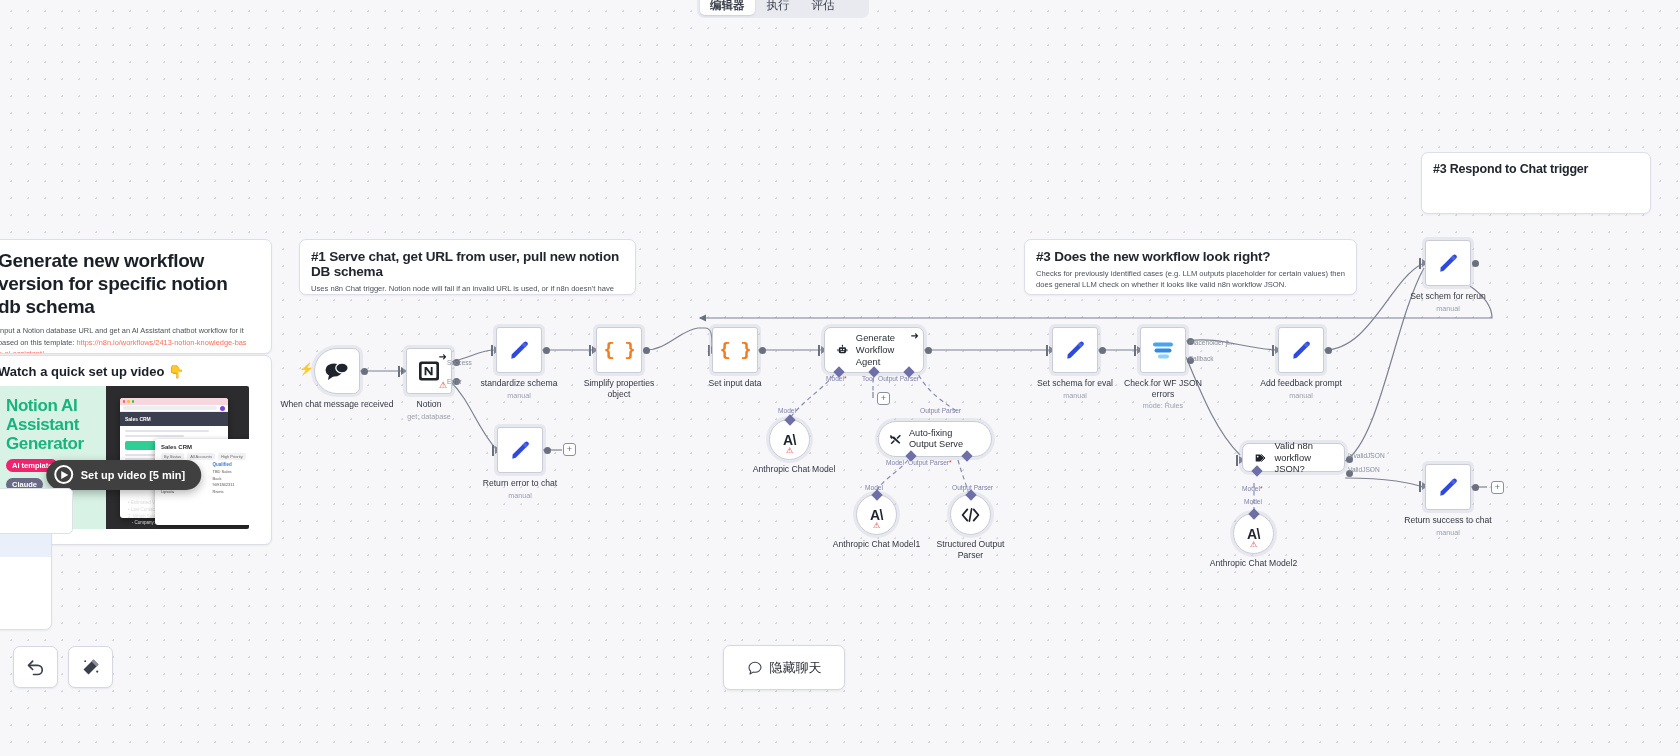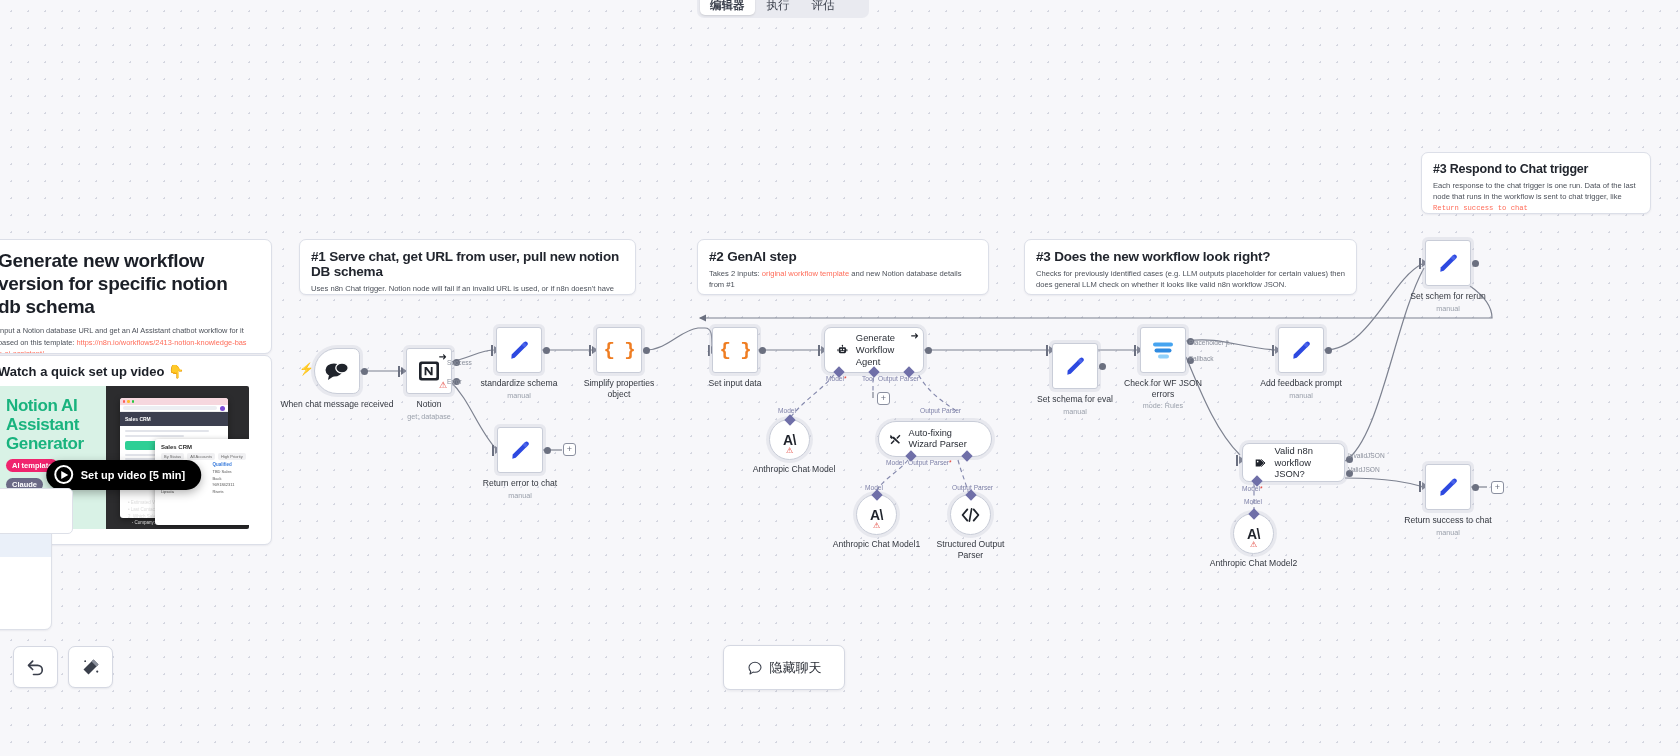--- a/index.html
+++ b/index.html
@@ -81,21 +81,21 @@
   .mc-row{display:flex;gap:3px;margin-bottom:2px;}
   .mc-chip{font-size:4px;color:#6a6a6a;background:#f1f1f3;border-radius:2px;padding:1px 3px;}
   .mc-col{flex:1;}
   .mc-hdr{font-size:4.5px;font-weight:700;color:#e08a2a;margin-bottom:2px;}
   .mc-hdr.blue{color:#3b7ddd;}
   .mc-item{font-size:4px;color:#555;margin-bottom:1.5px;}
   .mini-list{position:absolute;left:22px;bottom:2px;width:96px;font-size:4.5px;color:#ddd;line-height:1.5;}
   .arrow-pink{position:absolute;right:34px;top:56px;width:34px;height:24px;}
   .playbtn {
     position:absolute; left:50%; top:62%; transform:translate(-50%,-50%);
-    background:#000000; border-radius:22px; height:30px; padding:0 16px 0 8px;
+    background:#404040; border-radius:22px; height:30px; padding:0 16px 0 8px;
     display:flex; align-items:center; gap:8px; color:#fff; font-size:11px; font-weight:600;
     box-shadow:0 3px 10px rgba(0,0,0,.3); white-space:nowrap;
   }
   .playbtn .tri { width:0;height:0;border-left:10px solid #fff;border-top:6px solid transparent;border-bottom:6px solid transparent;}
   .playcirc { width:19px;height:19px;border-radius:50%;background:transparent;border:2px solid #fff;display:flex;align-items:center;justify-content:center;}
   .playcirc .tri { border-left:7px solid #fff;border-top:4.5px solid transparent;border-bottom:4.5px solid transparent;margin-left:2px;}
 
   
   #partialCard {
     position:absolute; left:-25px; top:512px; width:77px; height:118px;
@@ -313,37 +313,28 @@
       
     </div>
   </div>
   <div id="miniNode"></div>
 
   <div id="note1" class="sticky">
     <h3>#1 Serve chat, get URL from user, pull new notion DB schema</h3>
     <p>Uses n8n Chat trigger. Notion node will fail if an invalid URL is used, or if n8n doesn't have access to it. Also attempts to strip non URL text input. Simplifies notion DB outputs for more efficient token usage in AI Agent.</p>
   </div>
 
-  <div id="note2" class="sticky">
-    <h3>#2 GenAI step</h3>
-    <p>
-      <span>Takes 2 inputs: </span><a href="#">original workflow template</a><span> and new Notion database details from #1</span>
-    </p>
-  </div>
 
   <div id="note3" class="sticky">
     <h3>#3 Does the new workflow look right?</h3>
     <p>Checks for previously identified cases (e.g. LLM outputs placeholder for certain values) then does general LLM check on whether it looks like valid n8n workflow JSON.</p>
   </div>
 
   <div id="note4" class="sticky">
     <h3>#3 Respond to Chat trigger</h3>
-    <p>
-      <span>Each response to the chat trigger is one run. Data of the last node that runs in the workflow is sent to chat trigger, like </span><code>Return success to chat</code>
-    </p>
   </div>
 
   <span class="bolt" style="left:299px; top:362px;">⚡</span>
   <div class="trigger" style="left:314px; top:348px;">
     <svg width="24" height="19" viewBox="0 0 24 19">
       <ellipse cx="9" cy="8" rx="8.5" ry="6.6" fill="#1f232b"></ellipse>
       <path d="M4,13 L3,18 L9,14 z" fill="#1f232b"></path>
       <ellipse cx="17" cy="6" rx="6.2" ry="4.9" fill="#1f232b" stroke="#fff" stroke-width="1.3"></ellipse>
     </svg>
     <span class="dot-out" style="right:-9px; top:19px;"></span>
@@ -449,21 +440,21 @@
   </div>
 
   <span class="elabel p" style="left:920px; top:407px;">Output Parser</span>
   <div class="pill-node" style="left:878px; top:421px; width:114px; height:36px;">
     <svg width="19" height="19" viewBox="0 0 24 24">
       <path d="M3,3 L8,8 L5,11 L2,8 z" fill="#1f232b"></path>
       <path d="M6,9 L19,20 L21,18 L9,6 z" fill="#1f232b"></path>
       <path d="M20,3 L14,9 L16,11 L22,5 z" fill="#1f232b"></path>
       <path d="M3,19 L9,13 L11,15 L5,21 z" fill="#1f232b"></path>
     </svg>
-    <span class="wtxt">Auto-fixing Wizard Parser</span>
+    <span class="wtxt">Auto-fixing Output Serve</span>
     <span class="diamond" style="left:28px; bottom:-4px;"></span>
     <span class="diamond" style="left:84px; bottom:-4px;"></span>
   </div>
   <span class="elabel p" style="left:886px; top:459px;"><span>Model</span></span>
   <span class="elabel p" style="left:908px; top:459px;"><span>Output Parser</span><span class="req">*</span></span>
 
   <span class="elabel p" style="left:865px; top:484px;">Model</span>
   <div class="circ-node" style="left:856px; top:494px;">
     <span style="font-family:'Liberation Sans',sans-serif;font-size:14px;font-weight:600;color:#1f232b;letter-spacing:-.5px;">A\</span>
     <span class="warn-c">⚠</span>
@@ -477,21 +468,21 @@
       <path d="M8,3 L2,10 L8,17" stroke="#1f232b" stroke-width="2.3" fill="none" stroke-linecap="round" stroke-linejoin="round"></path>
       <path d="M16,3 L22,10 L16,17" stroke="#1f232b" stroke-width="2.3" fill="none" stroke-linecap="round" stroke-linejoin="round"></path>
       <path d="M13.4,2.2 L10.6,17.8" stroke="#1f232b" stroke-width="2.1" stroke-linecap="round"></path>
     </svg>
     <span class="diamond" style="left:16px; top:-4px;"></span>
     <div class="nlabel wrap" style="top:44px;"><span>Structured Output Parser</span></div>
   </div>
 
   <span class="port-in-bar" style="left:1046px; top:345px;"></span>
   <span class="port-in" style="left:1049px; top:346px;"></span>
-  <div class="node sq" style="left:1052px; top:327px;margin-top:16px;">
+  <div class="node sq" style="left:1052px; top:327px;">
     <svg width="23" height="23" viewBox="0 0 24 24">
       <path d="M3.5,20.5 L7,19.6 L20,6.6 C21,5.6 21,4.3 20,3.3 C19,2.3 17.7,2.3 16.7,3.3 L3.8,16.3 z" fill="#2d49e0"></path>
       <path d="M16.7,3.3 L20,6.6 L17.4,9.2 L14.1,5.9 z" fill="#4a63ea"></path>
     </svg>
     <span class="dot-out" style="right:-9px; top:19px;"></span>
     <div class="nlabel">
       <span>Set schema for eval</span>
       <div class="nsub">manual</div>
     </div>
   </div>
@@ -523,21 +514,21 @@
     </svg>
     <span class="dot-out" style="right:-9px; top:19px;"></span>
     <div class="nlabel">
       <span>Add feedback prompt</span>
       <div class="nsub">manual</div>
     </div>
   </div>
 
   <span class="port-in-bar" style="left:1236px; top:455px;"></span>
   <span class="port-in" style="left:1239px; top:456px;"></span>
-  <div class="wide-node" style="left:1242px; top:443px; width:103px; height:39px;">
+  <div class="wide-node" style="left:1242px; top:443px; width:103px; height:29px;">
     <svg width="22" height="18" viewBox="0 0 24 20">
       <path d="M1.5,2.5 L11,2.5 L19,10 L11,17.5 L1.5,17.5 z" fill="#1f232b"></path>
       <circle cx="5.6" cy="7.2" r="1.7" fill="#fff"></circle>
       <path d="M13,2.5 L21,10 L13,17.5" stroke="#1f232b" stroke-width="2" fill="none"></path>
     </svg>
     <span class="wtxt">Valid n8n workflow JSON?</span>
     <span class="dot-out" style="right:-9px; top:12px;"></span>
     <span class="dot-out" style="right:-9px; top:26px;"></span>
     <span class="diamond" style="left:10px; bottom:-4px;"></span>
   </div>

